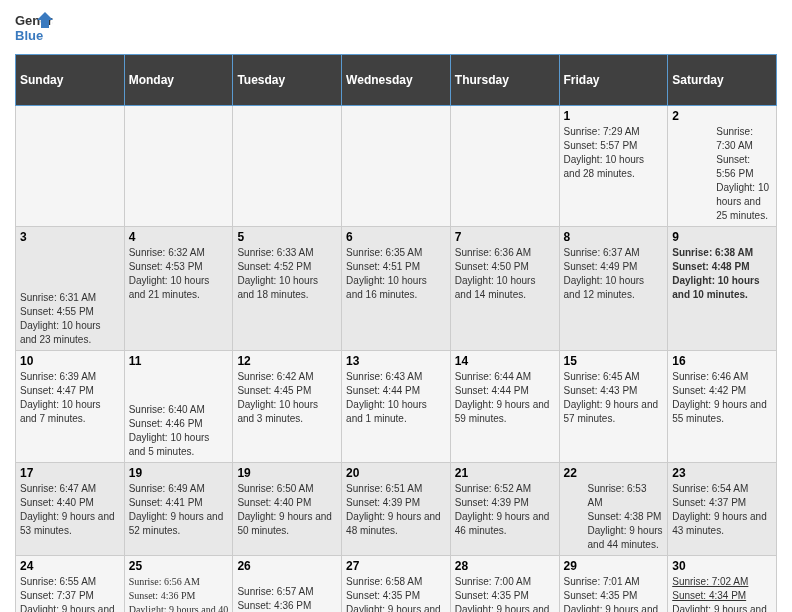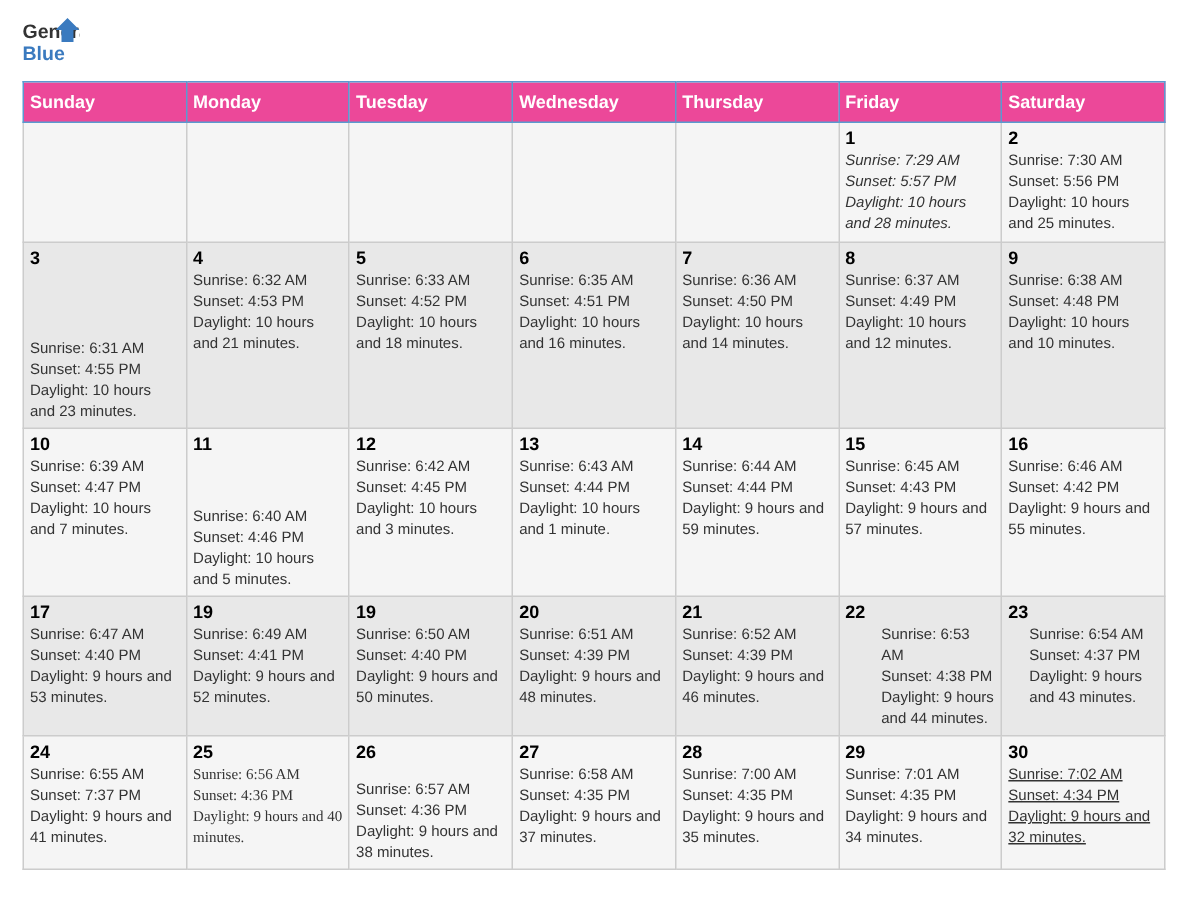--- a/index.html
+++ b/index.html
@@ -34,25 +34,25 @@
       font-size: 14px;
       color: #555;
       margin-top: 2px;
     }
     table {
       width: 100%;
       border-collapse: collapse;
       font-size: 10.5px;
     }
     thead tr th {
-      background-color: #ec4899;
+      background-color: #404040;
       color: #fff;
       font-size: 12px;
       font-weight: bold;
-      padding: 6px 4px;
+      padding: 18px 4px;
       text-align: left;
       border: 1px solid #5a9ad0;
     }
     tbody tr td {
       border: 1px solid #ccc;
       vertical-align: top;
       padding: 3px 4px;
       min-height: 70px;
       height: 80px;
       width: 14.28%;
@@ -115,27 +115,27 @@
   </thead>
   <tbody id="calendar-body">
   <tr>
         <td class="empty-cell"></td>
         <td class="empty-cell"></td>
         <td class="empty-cell"></td>
         <td class="empty-cell"></td>
         <td class="empty-cell"></td>
         <td>
           <span class="day-number">1</span>
-          <div class="day-info" style="white-space: pre-line; font-style: italic;">Sunrise: 7:29 AM
+          <div class="day-info" style="white-space: pre-line;">Sunrise: 7:29 AM
 Sunset: 5:57 PM
 Daylight: 10 hours and 28 minutes.</div>
         </td>
         <td>
           <span class="day-number">2</span>
-          <div class="day-info" style="white-space: pre-line;">Sunrise: 7:30 AM
+          <div class="day-info" style="white-space: pre-line; margin-left: 44px;">Sunrise: 7:30 AM
 Sunset: 5:56 PM
 Daylight: 10 hours and 25 minutes.</div>
         </td>
       </tr>
       <tr>
         <td>
           <span class="day-number">3</span>
           <div class="day-info" style="white-space: pre-line; margin-top: 47px;">Sunrise: 6:31 AM
 Sunset: 4:55 PM
 Daylight: 10 hours and 23 minutes.</div>
@@ -165,21 +165,21 @@
 Daylight: 10 hours and 14 minutes.</div>
         </td>
         <td>
           <span class="day-number">8</span>
           <div class="day-info" style="white-space: pre-line;">Sunrise: 6:37 AM
 Sunset: 4:49 PM
 Daylight: 10 hours and 12 minutes.</div>
         </td>
         <td>
           <span class="day-number">9</span>
-          <div class="day-info" style="white-space: pre-line;">Sunrise: 6:38 AM
+          <div class="day-info" style="white-space: pre-line; font-weight: bold;">Sunrise: 6:38 AM
 Sunset: 4:48 PM
 Daylight: 10 hours and 10 minutes.</div>
         </td>
       </tr>
       <tr>
         <td>
           <span class="day-number">10</span>
           <div class="day-info" style="white-space: pre-line;">Sunrise: 6:39 AM
 Sunset: 4:47 PM
 Daylight: 10 hours and 7 minutes.</div>
@@ -253,21 +253,21 @@
 Daylight: 9 hours and 46 minutes.</div>
         </td>
         <td>
           <span class="day-number">22</span>
           <div class="day-info" style="white-space: pre-line; margin-left: 24px;">Sunrise: 6:53 AM
 Sunset: 4:38 PM
 Daylight: 9 hours and 44 minutes.</div>
         </td>
         <td>
           <span class="day-number">23</span>
-          <div class="day-info" style="white-space: pre-line; margin-left: 14px;">Sunrise: 6:54 AM
+          <div class="day-info" style="white-space: pre-line;">Sunrise: 6:54 AM
 Sunset: 4:37 PM
 Daylight: 9 hours and 43 minutes.</div>
         </td>
       </tr>
       <tr>
         <td>
           <span class="day-number">24</span>
           <div class="day-info" style="white-space: pre-line;">Sunrise: 6:55 AM
 Sunset: 7:37 PM
 Daylight: 9 hours and 41 minutes.</div>

